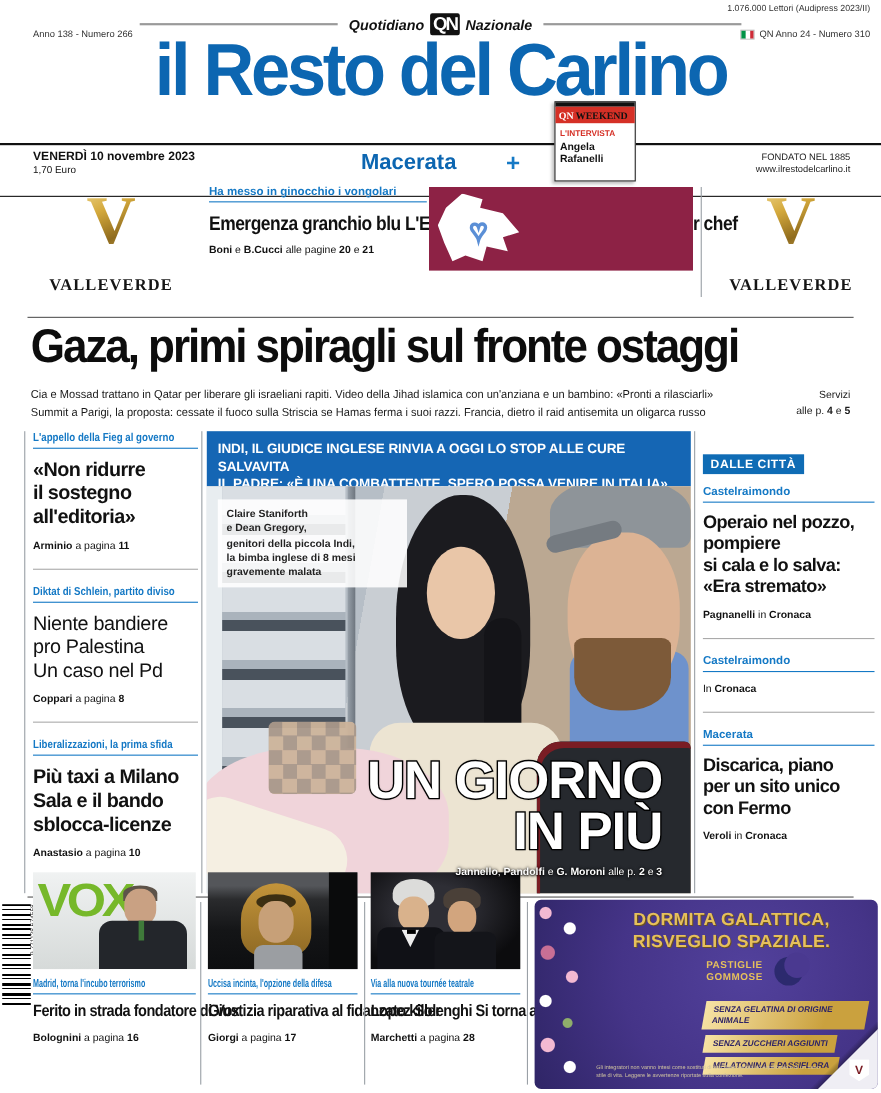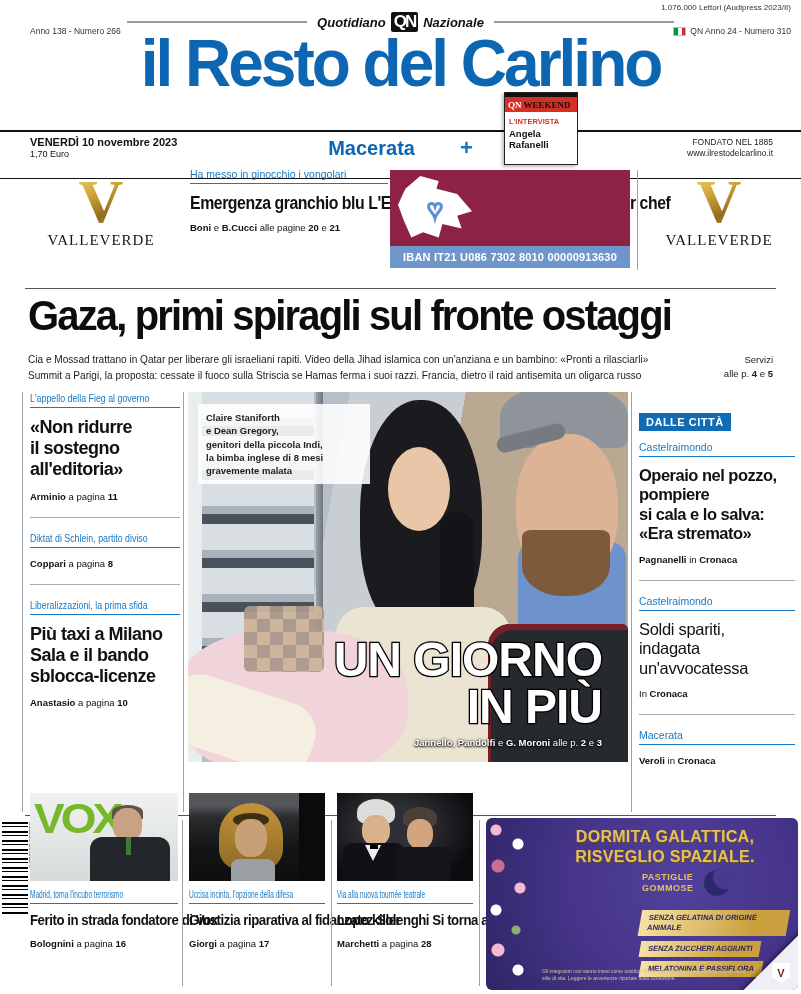--- a/index.html
+++ b/index.html
@@ -38,23 +38,23 @@
   .wk-spine{height:4px;background:#111}
   .wk-head{height:15px;background:#d53026;display:flex;align-items:center;gap:2px;padding:0 3px;font-family:"Liberation Serif",serif;font-weight:700;font-size:9px}
   .wk-head .wq{color:#fff}.wk-head .ww{color:#111}
   .wk-kicker{color:#d53026;font-weight:800;font-size:7.5px;padding:5px 4px 2px}
   .wk-name{font-weight:700;font-size:9.5px;line-height:1.2;padding:0 4px}
 
   
   .valleverde{position:absolute;top:170px;text-align:center}
   .vv1{left:22px;width:158px}.vv2{left:643px;width:152px}
   .goldV{font-family:"Liberation Serif",serif;font-weight:700;font-size:62px;line-height:1;background:linear-gradient(155deg,#f6e6a8 10%,#d4a93c 40%,#8f6b1d 62%,#e8cc7a 88%);-webkit-background-clip:text;background-clip:text;color:#c9a133;-webkit-text-fill-color:transparent}
-  .vvname{font-family:"Liberation Serif",serif;font-weight:400;font-size:15px;letter-spacing:1px;color:#151515;margin-top:0}
+  .vvname{font-family:"Liberation Serif",serif;font-weight:700;font-size:15px;letter-spacing:1px;color:#151515;margin-top:20px}
   .tstory{position:absolute;left:190px;top:168px;width:198px}
-  .kicker{display:block;color:#1579c5;font-weight:400;font-size:10.5px;padding-bottom:3px;border-bottom:1.5px solid #1579c5;margin-bottom:9px}
+  .kicker{display:block;color:#1579c5;font-weight:700;font-size:10.5px;padding-bottom:3px;border-bottom:1.5px solid #1579c5;margin-bottom:9px}
   .tstory .hl{font-size:16px;font-weight:800;line-height:1.2;letter-spacing:-.4px}
   .byline{font-size:9.5px;color:#111;margin-top:10px}
   .tstory .byline{margin-top:8px}
   .toscana{position:absolute;left:390px;top:170px;width:240px;height:98px}
   .tos-main{height:76px;background:#8d2245;display:flex;align-items:center;padding:6px 10px 6px 8px;gap:8px}
   .tos-map{position:relative;width:74px;height:64px;background:#fff;clip-path:polygon(30% 0,55% 8%,52% 20%,80% 28%,100% 55%,80% 62%,86% 82%,60% 75%,55% 96%,34% 88%,18% 96%,8% 70%,0 45%,10% 20%);display:flex;align-items:center;justify-content:center}
   .tos-heart{font-size:26px;color:#fff;-webkit-text-stroke:3px #5b8fd6;line-height:1;margin-top:2px}
   .tos-txt{flex:1;text-align:center;color:#fff}
   .tos-l1{font-size:16px;font-weight:800;letter-spacing:-.3px}
   .tos-l2{font-size:16px;font-weight:800;letter-spacing:-.3px}
@@ -237,21 +237,20 @@
 si allea con i super chef</span></div>
     <div class="byline"><b>Boni</b><span> e </span><b>B.Cucci</b><span> alle pagine </span><b>20</b><span> e </span><b>21</b></div>
   </div>
 
   <div class="toscana">
     <div class="tos-main">
       <div class="tos-map">
         <span class="tos-heart">♥</span>
       </div>
     </div>
-    <div class="tos-iban">IBAN IT21 U086 7302 8010 00000913630</div>
   </div>
 
   <div class="vline v0"></div>
 
   <div class="valleverde vv2">
     <div class="goldV">V</div>
     <div class="vvname">VALLEVERDE</div>
   </div>
 
   <div class="rule-h r1"></div>
@@ -272,35 +271,40 @@
     <div class="story">
       <span class="kicker"><span class="cx cx84">L'appello della Fieg al governo</span></span>
       <div class="hl pre">«Non ridurre
 il sostegno
 all'editoria»</div>
       <div class="byline"><b>Arminio</b><span> a pagina </span><b>11</b></div>
     </div>
     <div class="sep"></div>
     <div class="story">
       <span class="kicker"><span class="cx cx84">Diktat di Schlein, partito diviso</span></span>
+      <div class="hl light pre">Niente bandiere
+pro Palestina
+Un caso nel Pd</div>
       <div class="byline"><b>Coppari</b><span> a pagina </span><b>8</b></div>
     </div>
     <div class="sep"></div>
     <div class="story">
       <span class="kicker"><span class="cx cx84">Liberalizzazioni, la prima sfida</span></span>
       <div class="hl pre">Più taxi a Milano
 Sala e il bando
 sblocca-licenze</div>
       <div class="byline"><b>Anastasio</b><span> a pagina </span><b>10</b></div>
     </div>
   </section>
 
   <div class="vline v1"></div>
 
   <section class="col-center">
+    <div class="banner pre">INDI, IL GIUDICE INGLESE RINVIA A OGGI LO STOP ALLE CURE SALVAVITA
+IL PADRE: «È UNA COMBATTENTE. SPERO POSSA VENIRE IN ITALIA»</div>
     <div class="photo">
       <div class="ph-window"></div>
       <div class="ph-equip"></div>
       <div class="ph-pole"></div>
       <div class="ph-chair"></div>
       <div class="w-hair"></div>
       <div class="w-face"></div>
       <div class="w-strand"></div>
       <div class="w-body"></div>
       <div class="m-cap"></div>
@@ -332,28 +336,28 @@
       <span class="kicker"><span class="cx">Castelraimondo</span></span>
       <div class="hl pre">Operaio nel pozzo,
 pompiere
 si cala e lo salva:
 «Era stremato»</div>
       <div class="byline"><b>Pagnanelli</b><span> in </span><b>Cronaca</b></div>
     </div>
     <div class="sep"></div>
     <div class="story">
       <span class="kicker"><span class="cx">Castelraimondo</span></span>
-      <div class="hl light pre">Soldi spariti,
-indagata
-un'avvocatessa</div>
       <div class="byline"><span>In </span><b>Cronaca</b></div>
     </div>
     <div class="sep"></div>
     <div class="story">
       <span class="kicker"><span class="cx">Macerata</span></span>
+      <div class="hl pre">Discarica, piano
+per un sito unico
+con Fermo</div>
       <div class="byline"><b>Veroli</b><span> in </span><b>Cronaca</b></div>
     </div>
   </section>
 
   <div class="rule-h r2"></div>
 
   <div class="barcode"></div>
   <div class="barcode-num">9 771128 674558</div>
 
   <div class="bcell b1">

